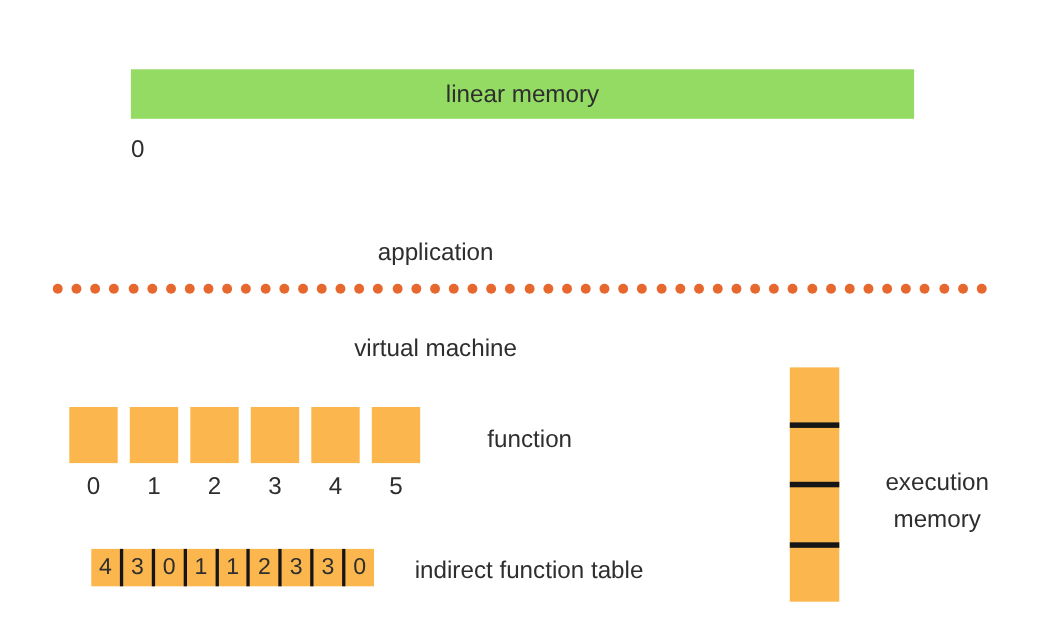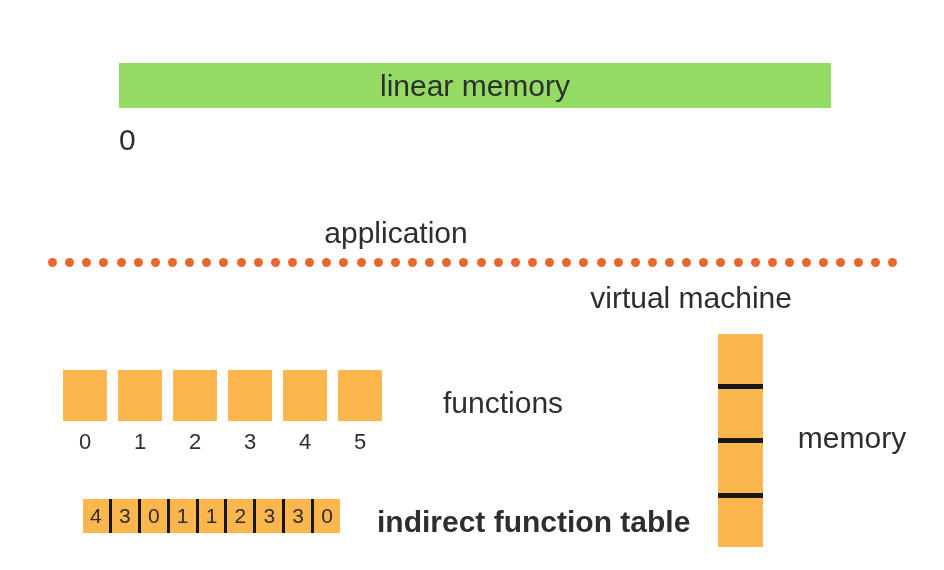--- a/index.html
+++ b/index.html
@@ -17,21 +17,21 @@
     color:var(--text);
   }
   .canvas{
     position:relative;
     width:944px;
     height:570px;
     background:var(--background);
     overflow:hidden;
   }
   .label{
-    font-size:30px;
+    font-size:22px;
     color:var(--text);
     white-space:nowrap;
   }
 
   
   .linear-memory-bar{
     position:absolute;
     left:119px; top:63px;
     width:712px; height:45px;
     background:var(--memory-green);
@@ -46,21 +46,21 @@
   }
 
   
   .application-label,
   .vm-label{
     position:absolute;
     left:0; width:792px;
     text-align:center;
   }
   .application-label{top:216px;}
-  .vm-label{top:281px;text-align:right;}
+  .vm-label{top:304px;}
   .dotted-divider{
     position:absolute;
     left:48px; top:258px;
     width:849px; height:9px;
     display:flex; justify-content:space-between; align-items:center;
   }
   .dot{
     width:9px; height:9px;
     border-radius:50%;
     background:var(--boundary-dot-orange);
@@ -103,21 +103,21 @@
   .ift-cell{
     flex:1;
     display:flex; align-items:center; justify-content:center;
     font-size:21px;
   }
   .ift-cell:not(:last-child){
     border-right:3px solid var(--divider-black);
   }
   .ift-label{
     position:absolute;
-    left:377px; top:505px;font-weight:bold;
+    left:377px; top:505px;
   }
 
   
   .stack{
     position:absolute;
     left:718px; top:334px;
     width:45px; height:213px;
     background:var(--block-orange);
     display:flex; flex-direction:column;
   }
@@ -212,21 +212,21 @@
       <div class="fn-square"></div>
     </div>
   <div class="functions-indices">
       <div class="fn-index">0</div>
       <div class="fn-index">1</div>
       <div class="fn-index">2</div>
       <div class="fn-index">3</div>
       <div class="fn-index">4</div>
       <div class="fn-index">5</div>
     </div>
-  <div class="functions-label label">functions</div>
+  <div class="functions-label label">function</div>
 
   <div class="ift-bar">
       <div class="ift-cell">4</div>
       <div class="ift-cell">3</div>
       <div class="ift-cell">0</div>
       <div class="ift-cell">1</div>
       <div class="ift-cell">1</div>
       <div class="ift-cell">2</div>
       <div class="ift-cell">3</div>
       <div class="ift-cell">3</div>
@@ -234,16 +234,17 @@
     </div>
   <div class="ift-label label">indirect function table</div>
 
   <div class="stack">
       <div class="stack-cell"></div>
       <div class="stack-cell"></div>
       <div class="stack-cell"></div>
       <div class="stack-cell"></div>
     </div>
   <div class="stack-label label">
+    <div>execution</div>
     <div>memory</div>
   </div>
 
 </div>
 
 </body></html>

